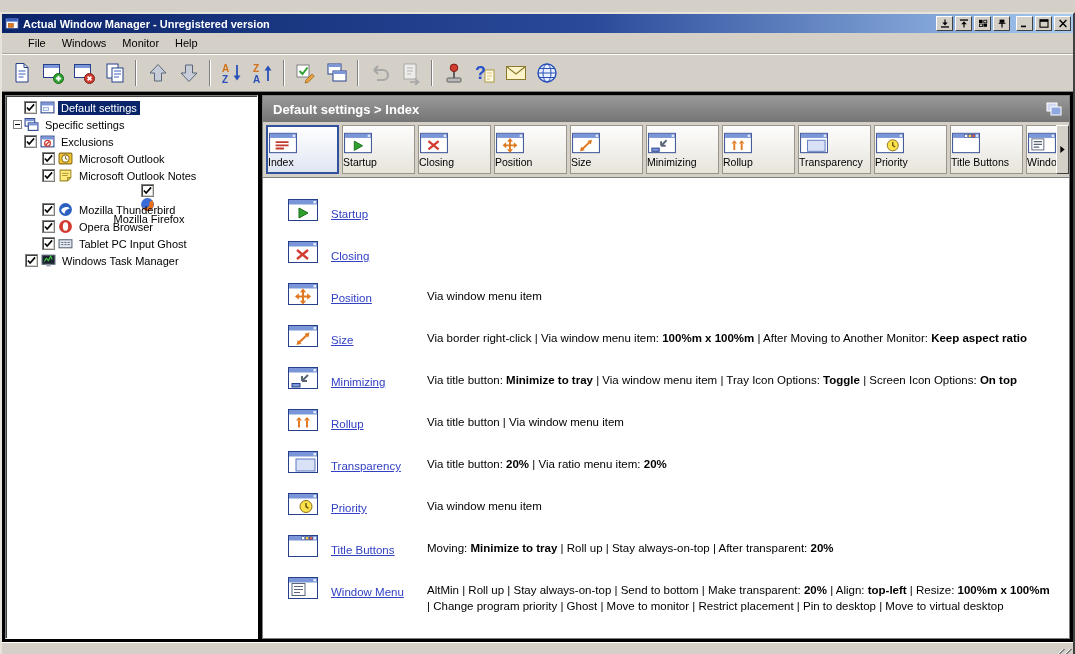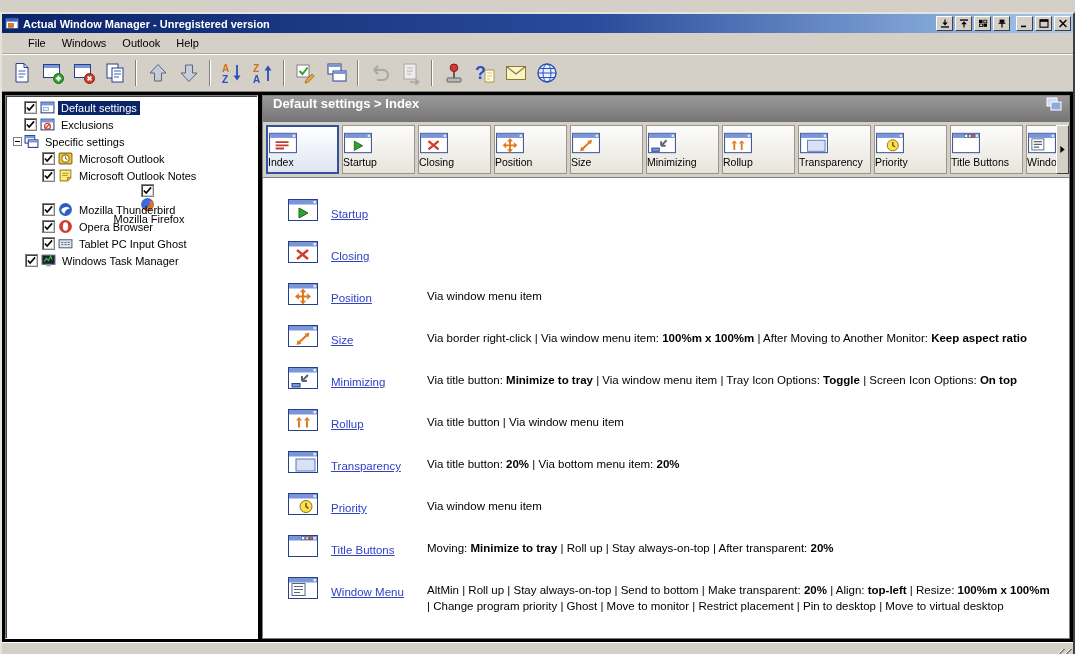--- a/index.html
+++ b/index.html
@@ -45,21 +45,21 @@
               display:flex; align-items:center; justify-content:center; margin-right:3px; }
   .tree-ico { width:15px; height:15px; display:flex; margin-right:3px; }
   .tree-ico svg { width:15px; height:15px; }
   .tree-label { padding:1px 3px; color:#000; }
   .tree-label.selected { background:#0a246a; color:#fff; }
 
   .right-panel { flex:1; display:flex; flex-direction:column; margin-left:4px; min-width:0;
                  border:1px solid #808080; background:#d4d0c8; }
 
   .breadcrumb-bar { height:26px; flex:0 0 26px; background:linear-gradient(180deg,#9a9a9a,#747474);
-                    color:#fff; font-weight:bold; font-size:13px; display:flex; align-items:flex-start; padding:0 6px 0 10px; }
+                    color:#fff; font-weight:bold; font-size:13px; display:flex; align-items:center; padding:0 6px 0 10px; }
   .breadcrumb-text { flex:1; white-space:nowrap; overflow:hidden; }
   .bc-ico { width:18px; height:16px; display:flex; align-items:center; justify-content:center; }
   .bc-ico svg { width:16px; height:14px; }
 
   
   .tabstrip { height:56px; flex:0 0 56px; display:flex; align-items:stretch; padding:3px 0 3px 3px;
               background:#d4d0c8; border-bottom:1px solid #808080; position:relative; overflow:hidden; }
   .tab { width:73px; flex:0 0 73px; margin-right:3px; display:flex; flex-direction:column; 
          justify-content:center; background:linear-gradient(180deg,#fdfdfd,#e7e4db);
          border:1px solid #9a968c; font-size:10.5px; color:#000; cursor:default; overflow:hidden; }
@@ -145,21 +145,21 @@
           <svg viewBox="0 0 10 9">
             <path d="M1.6 1L8.4 8M8.4 1L1.6 8" stroke="#000" stroke-width="1.4" fill="none"></path>
           </svg>
         </div>
       </span>
   </div>
 
   <div class="menubar">
       <div class="menu-item">File</div>
       <div class="menu-item">Windows</div>
-      <div class="menu-item">Outlook</div>
+      <div class="menu-item">Monitor</div>
       <div class="menu-item">Help</div>
     </div>
 
   <div class="toolbar">
       <div class="tool-btn">
         <svg viewBox="0 0 24 24">
           <path d="M6 2.5h8l4 4V21H6z" fill="#fff" stroke="#27408b"></path>
           <path d="M14 2.5v4h4" fill="none" stroke="#27408b"></path>
           <path d="M8.5 10h7M8.5 13h7M8.5 16h5" stroke="#7b96d8" stroke-width="1.4"></path>
         </svg>
@@ -285,54 +285,54 @@
             </svg>
           </span>
           <span class="icon tree-ico" style="display: flex;">
             <svg viewBox="0 0 14 14">
               <rect x="1" y="2" width="12" height="10" fill="#fff" stroke="#27408b"></rect>
               <rect x="1.5" y="2.5" width="11" height="2.6" fill="#7b96d8"></rect>
               <rect x="3" y="7" width="5" height="3" fill="#e8eef8" stroke="#7b96d8" stroke-width="0.6"></rect>
             </svg>
           </span>
           <span class="tree-label selected">Default settings</span>
-        </div>
-        <div class="tree-row" style="padding-left: 4px;">
-          <span class="expander"></span>
-          <span class="checkbox">
-            <svg width="9" height="9" viewBox="0 0 10 10">
-              <path d="M1 5l2.5 2.8L9 1.5" fill="none" stroke="#000" stroke-width="1.8"></path>
-            </svg>
-          </span>
-          <span class="icon tree-ico" style="display: flex;">
-            <svg viewBox="0 0 14 14">
-              <rect x="1" y="2" width="12" height="10" fill="#fff" stroke="#27408b"></rect>
-              <rect x="1.5" y="2.5" width="11" height="2.6" fill="#7b96d8"></rect>
-              <circle cx="7" cy="8.6" r="2.7" fill="none" stroke="#d23b2f" stroke-width="1.2"></circle>
-              <path d="M5.1 10.5l3.8-3.8" stroke="#d23b2f" stroke-width="1.2"></path>
-            </svg>
-          </span>
-          <span class="tree-label">Exclusions</span>
         </div>
         <div class="tree-row" style="padding-left: 4px;">
           <span class="expander">
             <svg width="9" height="9" viewBox="0 0 9 9">
               <rect x="0.5" y="0.5" width="8" height="8" fill="#fff" stroke="#808080"></rect>
               <line x1="2" y1="4.5" x2="7" y2="4.5" stroke="#000"></line>
             </svg>
           </span>
           <span class="icon tree-ico" style="display: flex;">
             <svg viewBox="0 0 14 14">
               <rect x="1" y="1.5" width="9" height="7" fill="#fff" stroke="#27408b"></rect>
               <rect x="1.4" y="1.9" width="8.2" height="2" fill="#7b96d8"></rect>
               <rect x="4" y="5.5" width="9" height="7" fill="#fff" stroke="#27408b"></rect>
               <rect x="4.4" y="5.9" width="8.2" height="2" fill="#7b96d8"></rect>
             </svg>
           </span>
           <span class="tree-label">Specific settings</span>
+        </div>
+        <div class="tree-row" style="padding-left: 4px;">
+          <span class="expander"></span>
+          <span class="checkbox">
+            <svg width="9" height="9" viewBox="0 0 10 10">
+              <path d="M1 5l2.5 2.8L9 1.5" fill="none" stroke="#000" stroke-width="1.8"></path>
+            </svg>
+          </span>
+          <span class="icon tree-ico" style="display: flex;">
+            <svg viewBox="0 0 14 14">
+              <rect x="1" y="2" width="12" height="10" fill="#fff" stroke="#27408b"></rect>
+              <rect x="1.5" y="2.5" width="11" height="2.6" fill="#7b96d8"></rect>
+              <circle cx="7" cy="8.6" r="2.7" fill="none" stroke="#d23b2f" stroke-width="1.2"></circle>
+              <path d="M5.1 10.5l3.8-3.8" stroke="#d23b2f" stroke-width="1.2"></path>
+            </svg>
+          </span>
+          <span class="tree-label">Exclusions</span>
         </div>
         <div class="tree-row" style="padding-left: 35px;">
           <span class="checkbox">
             <svg width="9" height="9" viewBox="0 0 10 10">
               <path d="M1 5l2.5 2.8L9 1.5" fill="none" stroke="#000" stroke-width="1.8"></path>
             </svg>
           </span>
           <span class="icon tree-ico" style="display: flex;">
             <svg viewBox="0 0 14 14">
               <rect x="1" y="2" width="12" height="10" rx="1" fill="#f4c430" stroke="#8a6d1a"></rect>
@@ -680,21 +680,21 @@
           <div class="crow">
             <span class="icon row-ico" style="display: flex;">
               <svg viewBox="0 0 32 26">
                 <rect x="1.5" y="2.5" width="29" height="21" fill="#fff" stroke="#27408b"></rect>
                 <rect x="2" y="3" width="28" height="4.5" fill="#7b96d8"></rect>
                 <rect x="26.5" y="4" width="2.6" height="2.4" fill="#e8eef8"></rect>
                 <rect x="9" y="10" width="19" height="12" fill="#b8c8ec" fill-opacity="0.55" stroke="#5a78c0"></rect>
               </svg>
             </span>
             <div class="row-label"><a href="#" class="row-link">Transparency</a></div>
-            <div class="row-desc"><span>Via title button: </span><span class="b">20%</span><span> | Via bottom menu item: </span><span class="b">20%</span></div>
+            <div class="row-desc"><span>Via title button: </span><span class="b">20%</span><span> | Via ratio menu item: </span><span class="b">20%</span></div>
           </div>
           <div class="crow">
             <span class="icon row-ico" style="display: flex;">
               <svg viewBox="0 0 32 26">
                 <rect x="1.5" y="2.5" width="29" height="21" fill="#fff" stroke="#27408b"></rect>
                 <rect x="2" y="3" width="28" height="4.5" fill="#7b96d8"></rect>
                 <rect x="26.5" y="4" width="2.6" height="2.4" fill="#e8eef8"></rect>
                 <circle cx="19" cy="15.5" r="6" fill="#fbe14a" stroke="#8a6d1a"></circle>
                 <path d="M19 12v3.5l2.5 1.8" stroke="#6a5510" stroke-width="1.5" fill="none"></path>
               </svg>

